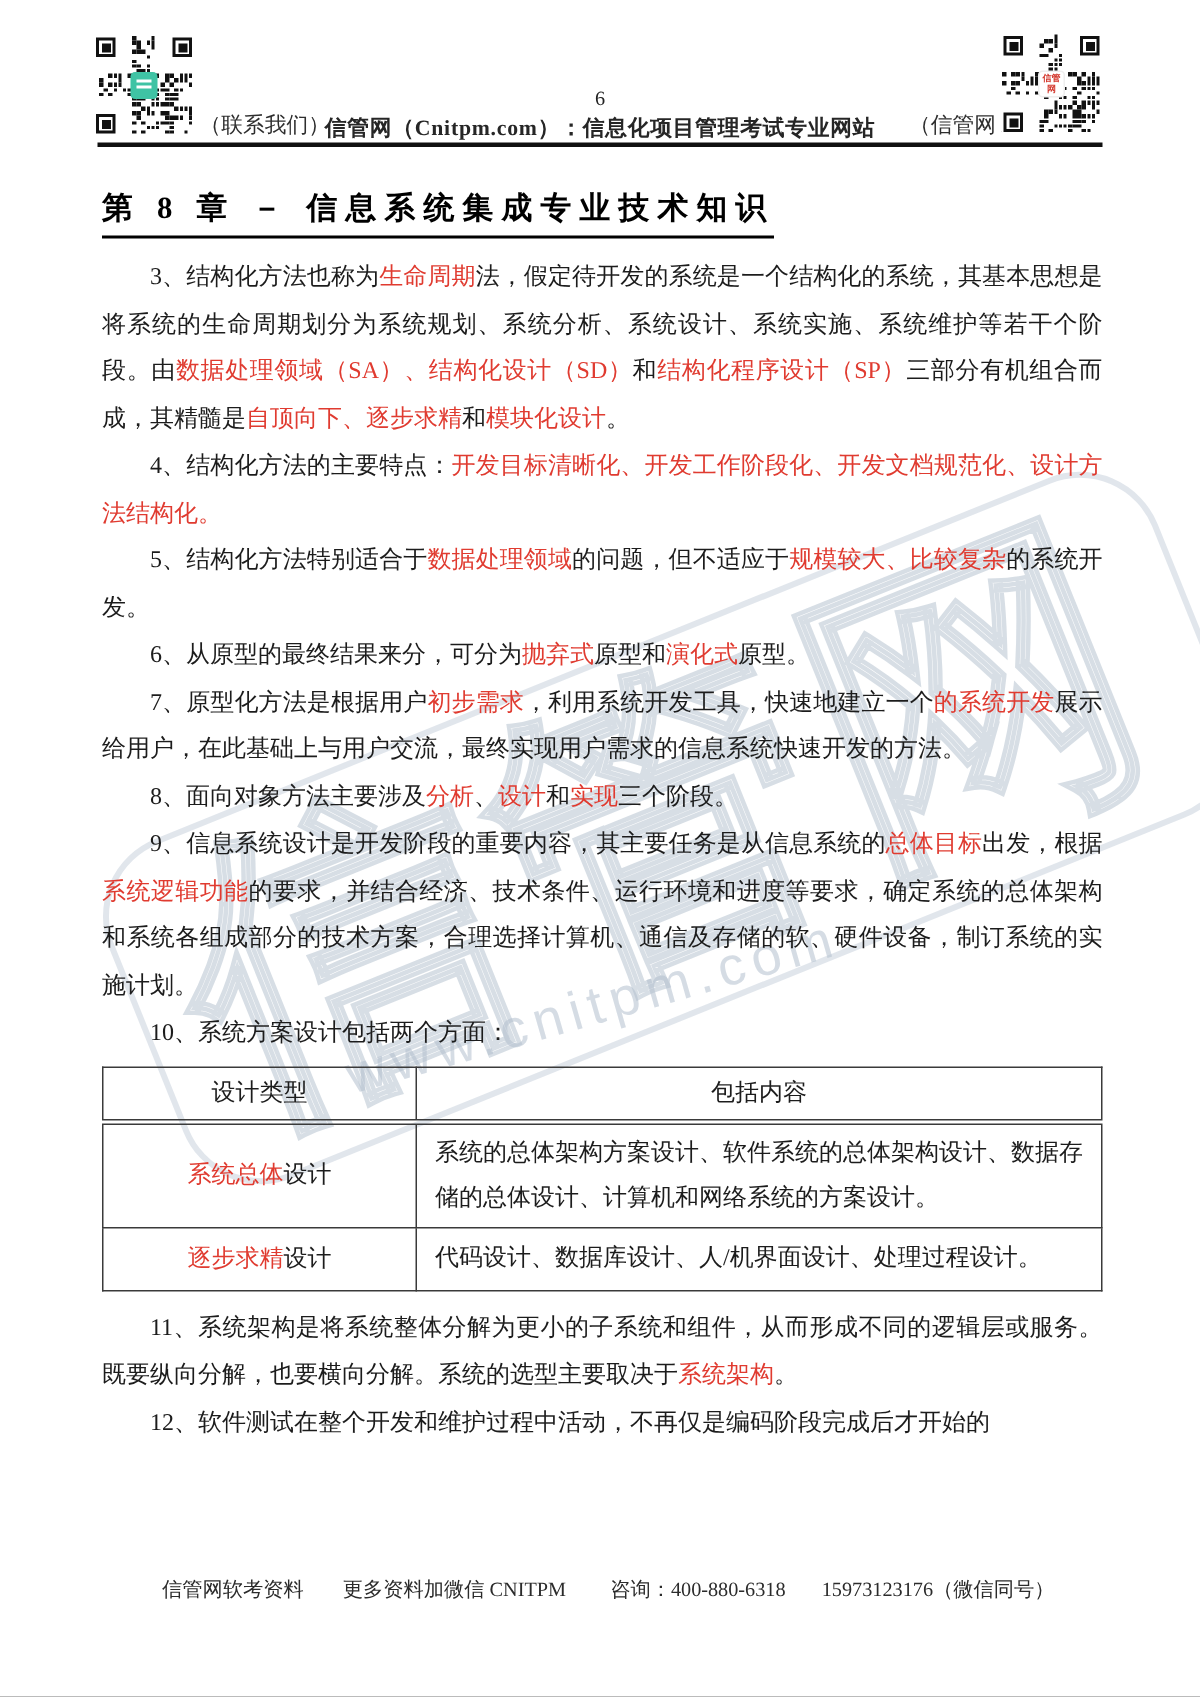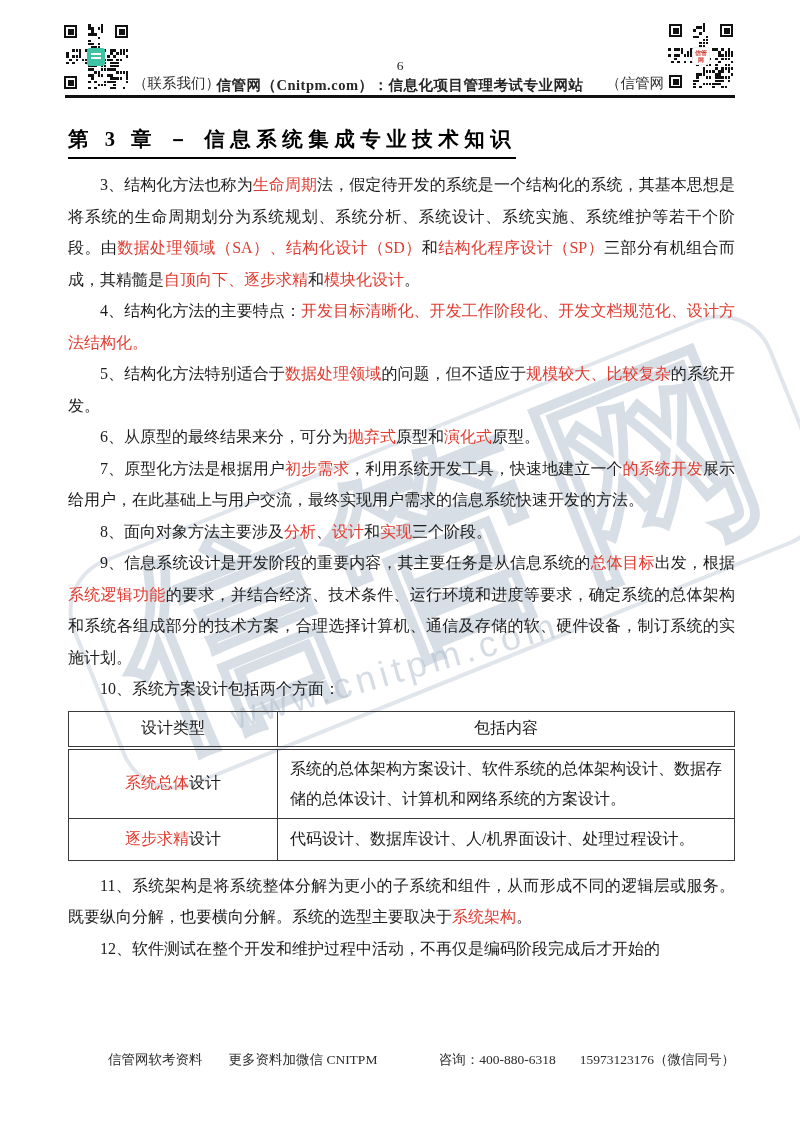--- a/index.html
+++ b/index.html
@@ -88,21 +88,21 @@
   tr.row-short td{height:33px;}
   .paras-after{margin-top:9px;}
   
   .footer{
     position:absolute;left:65px;right:65px;top:1051px;z-index:1;
     display:flex;justify-content:space-between;
     font-size:13.5px;color:#2b2b2b;
   }
   .footer .group{display:flex;}
   .footer .g-left{margin-left:43px;gap:26px;}
-  .footer .g-right{gap:24px;}
+  .footer .g-right{margin-right:32px;gap:24px;}
 </style>
 </head>
 <body>
 
 <div class="page">
 
   <div class="watermark">
     <div class="wm-box">
       <div class="wm-text">信管网</div>
     </div>
@@ -357,21 +357,21 @@
       <div class="cell" style="left: 53.43px; top: 62.86px; width: 2.64px; height: 2.64px;"></div>
       <div class="cell" style="left: 56.57px; top: 62.86px; width: 2.64px; height: 2.64px;"></div>
       <div class="finder f-tl"></div>
       <div class="finder f-tr"></div>
       <div class="finder f-bl"></div>
       <div class="qr-logo logo-app">信管网</div>
     </div>
   <div class="header-rule"></div>
 
   <div class="main">
-    <div class="doc-title">第 3 章 － 信息系统集成专业技术知识</div>
+    <div class="doc-title">第 8 章 － 信息系统集成专业技术知识</div>
 
     <div class="paras" id="paras-before">
         <p class="para"><span>3、结构化方法也称为</span><span class="red">生命周期</span><span>法，假定待开发的系统是一个结构化的系统，其基本思想是将系统的生命周期划分为系统规划、系统分析、系统设计、系统实施、系统维护等若干个阶段。由</span><span class="red">数据处理领域（SA）、结构化设计（SD）</span><span>和</span><span class="red">结构化程序设计（SP）</span><span>三部分有机组合而成，其精髓是</span><span class="red">自顶向下、逐步求精</span><span>和</span><span class="red">模块化设计</span><span>。</span></p>
         <p class="para"><span>4、结构化方法的主要特点：</span><span class="red">开发目标清晰化、开发工作阶段化、开发文档规范化、设计方法结构化。</span></p>
         <p class="para"><span>5、结构化方法特别适合于</span><span class="red">数据处理领域</span><span>的问题，但不适应于</span><span class="red">规模较大、比较复杂</span><span>的系统开发。</span></p>
         <p class="para"><span>6、从原型的最终结果来分，可分为</span><span class="red">抛弃式</span><span>原型和</span><span class="red">演化式</span><span>原型。</span></p>
         <p class="para"><span>7、原型化方法是根据用户</span><span class="red">初步需求</span><span>，利用系统开发工具，快速地建立一个</span><span class="red">的系统开发</span><span>展示给用户，在此基础上与用户交流，最终实现用户需求的信息系统快速开发的方法。</span></p>
         <p class="para"><span>8、面向对象方法主要涉及</span><span class="red">分析</span><span>、</span><span class="red">设计</span><span>和</span><span class="red">实现</span><span>三个阶段。</span></p>
         <p class="para"><span>9、信息系统设计是开发阶段的重要内容，其主要任务是从信息系统的</span><span class="red">总体目标</span><span>出发，根据</span><span class="red">系统逻辑功能</span><span>的要求，并结合经济、技术条件、运行环境和进度等要求，确定系统的总体架构和系统各组成部分的技术方案，合理选择计算机、通信及存储的软、硬件设备，制订系统的实施计划。</span></p>
         <p class="para"><span>10、系统方案设计包括两个方面：</span></p>

